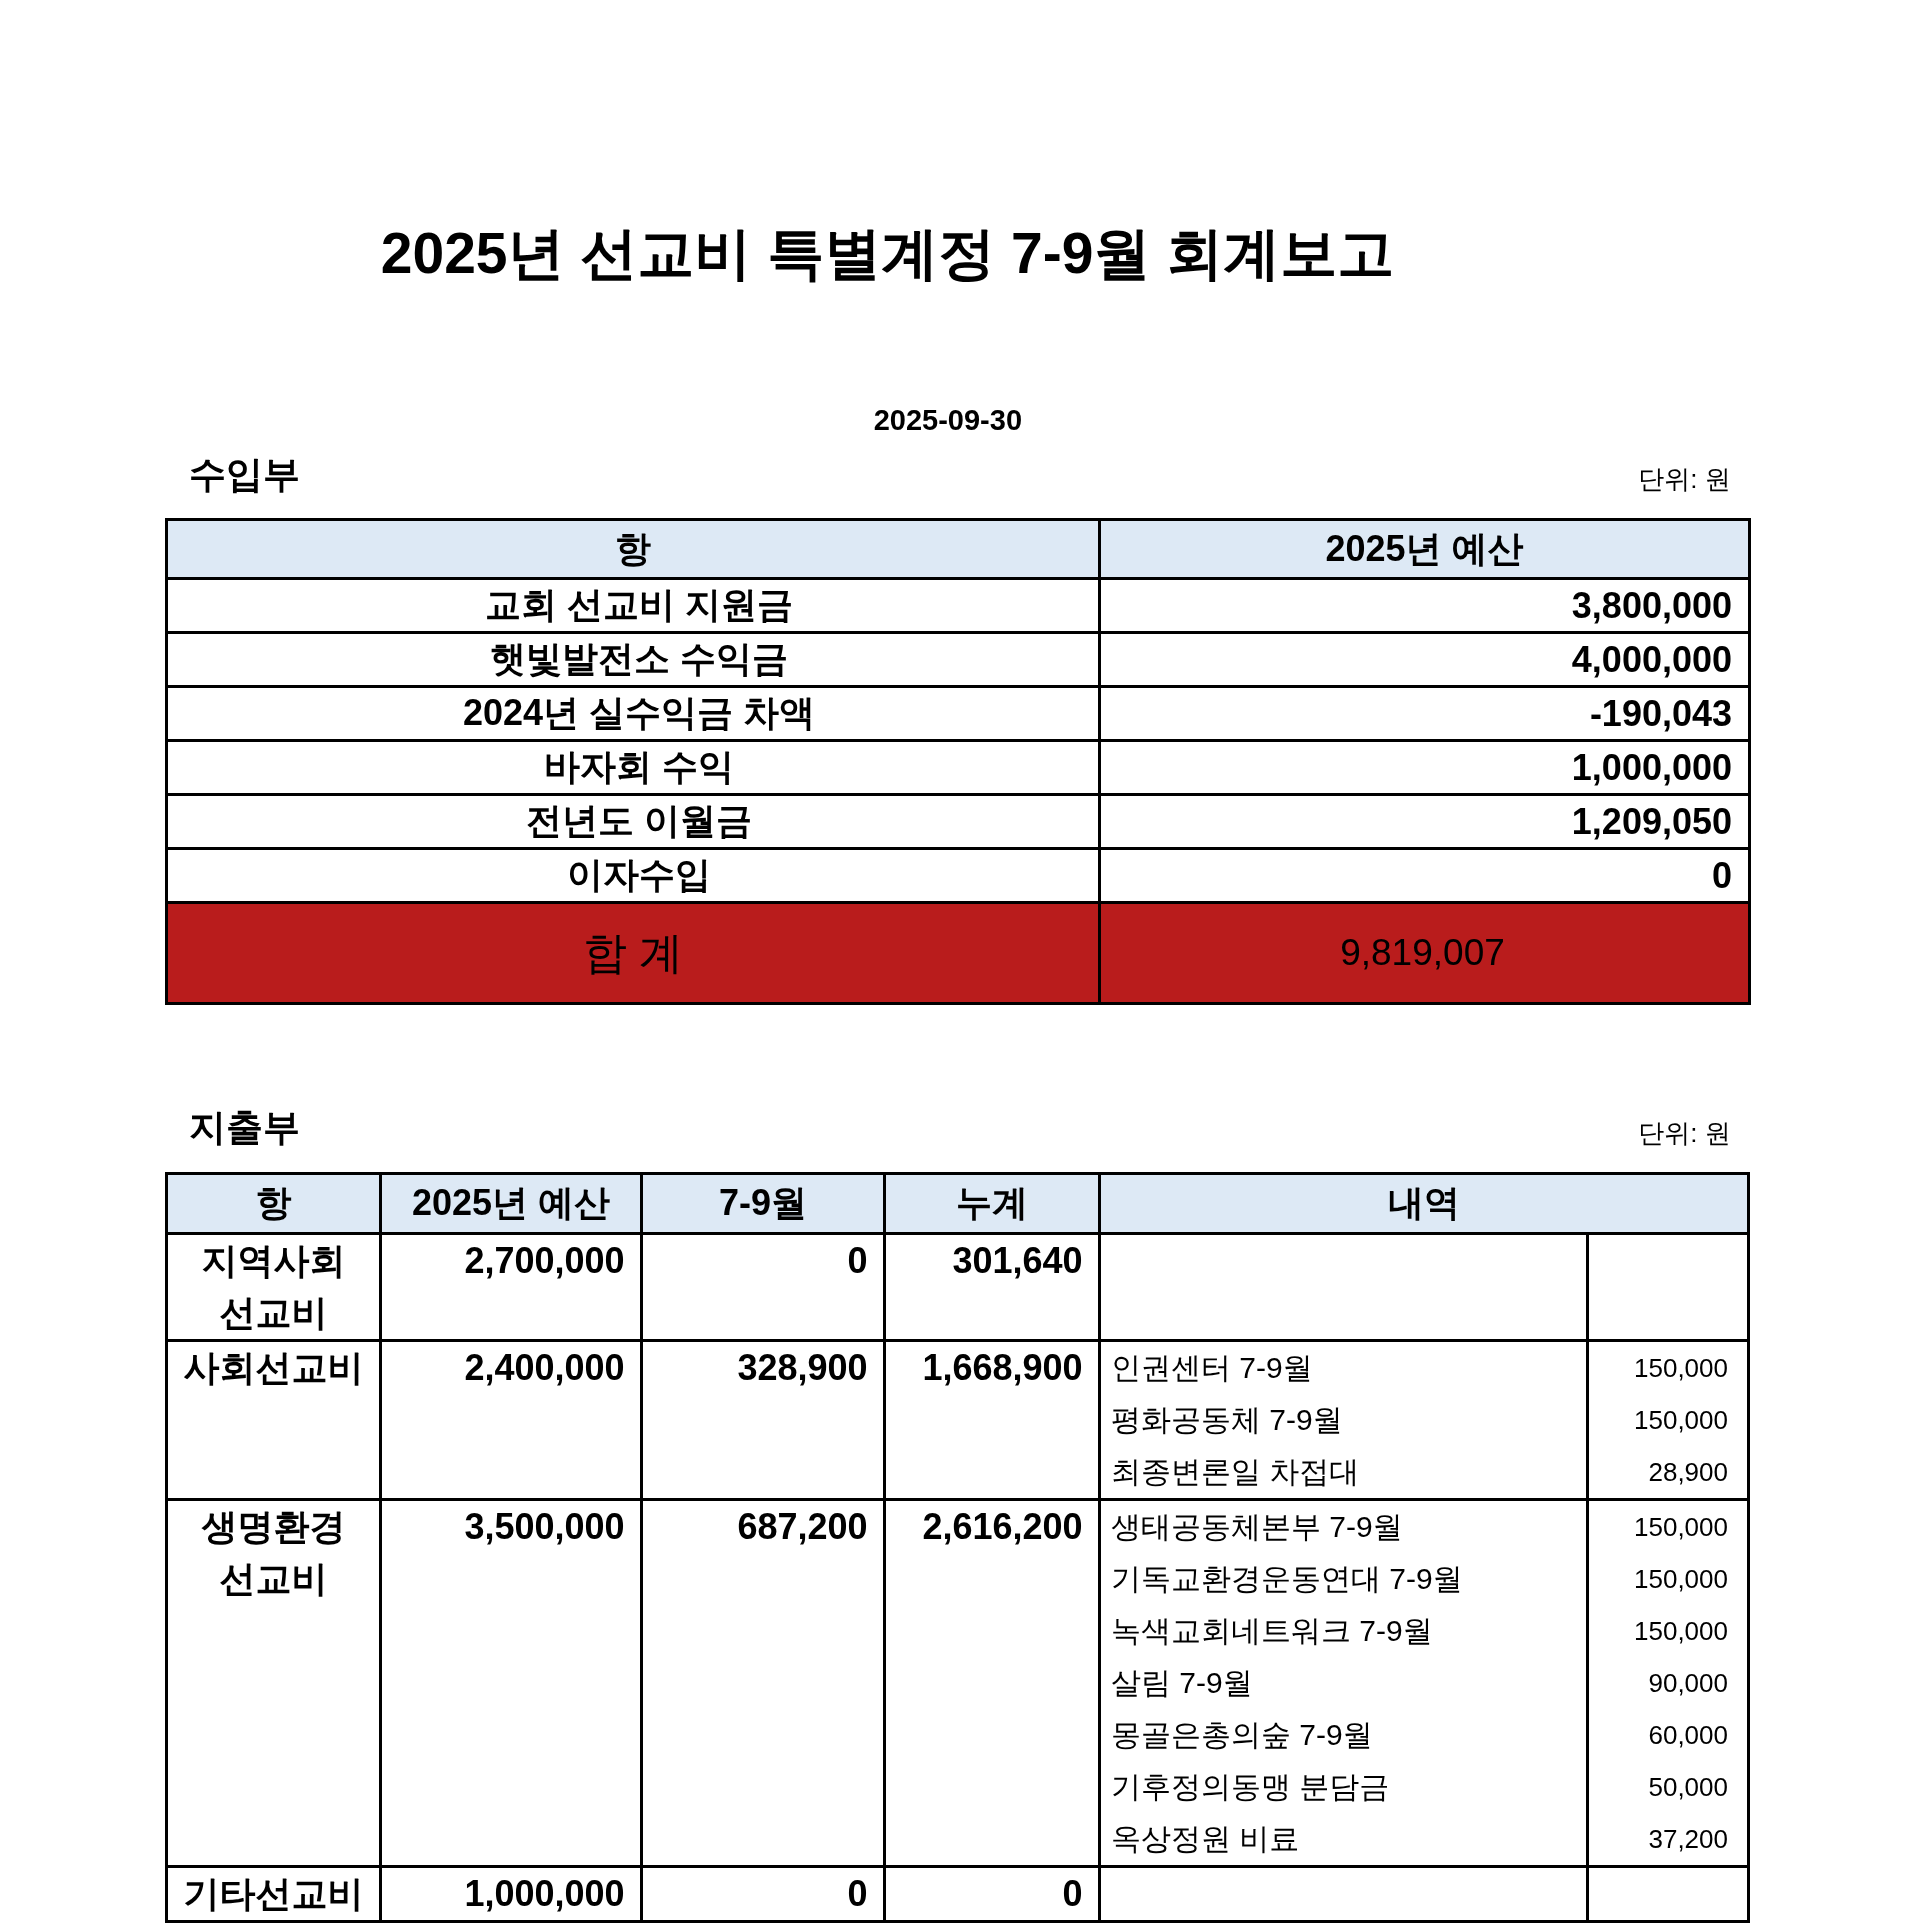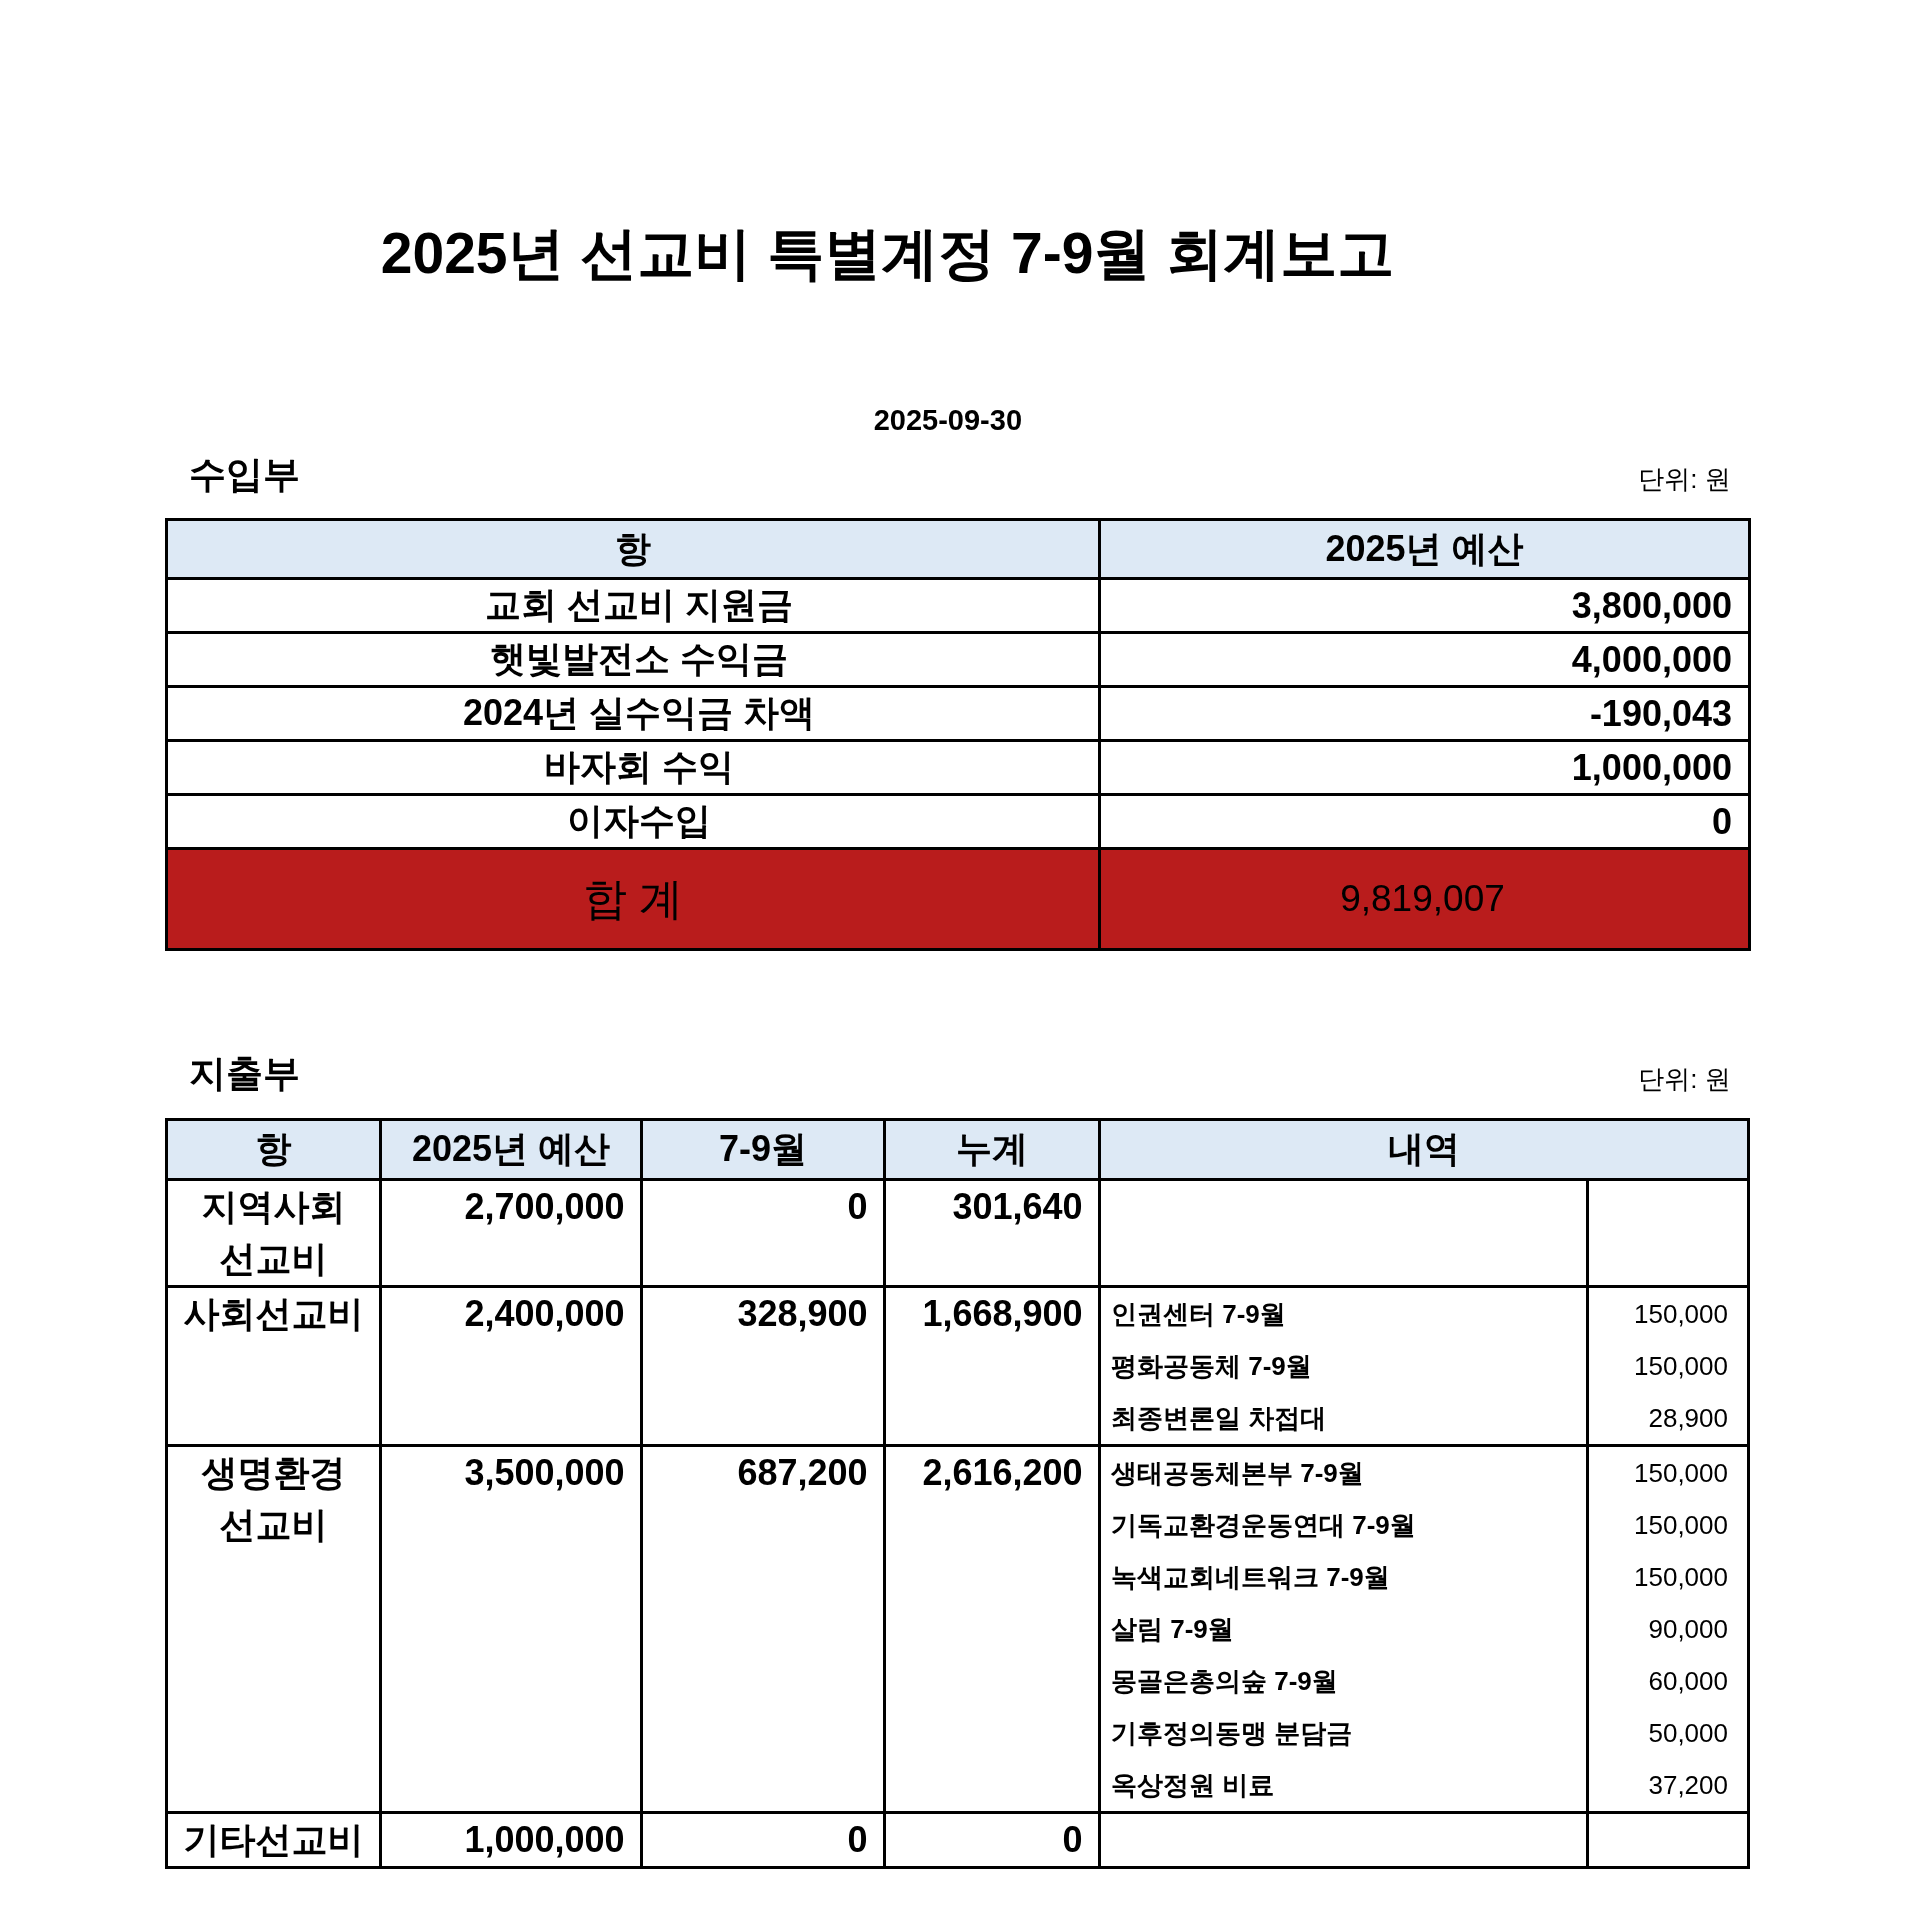--- a/index.html
+++ b/index.html
@@ -41,21 +41,21 @@
   .inc-r .lbl{text-align:center;padding-left:12px;}
   .inc-r .num{text-align:right;padding-right:16px;}
   .inc-t td{height:98px;background:#b91c1c;vertical-align:middle;font-weight:400;}
   .inc-t .lbl{text-align:center;font-size:44px;}
   .inc-t .num{text-align:center;padding-right:4px;font-size:37px;}
   
   .exp-h th{height:57px;background:#dde9f5;font-size:36px;font-weight:700;text-align:center;vertical-align:middle;}
   .exp-r td{vertical-align:top;line-height:52px;}
   .exp-r .lbl{text-align:center;font-size:36px;font-weight:700;white-space:pre-line;}
   .exp-r .num{text-align:right;padding-right:15.4px;font-size:36px;font-weight:700;}
-  .exp-r .dname{text-align:left;padding-left:10px;font-size:26px;font-weight:700;}
+  .exp-r .dname{text-align:left;padding-left:10px;font-size:30px;font-weight:400;}
   .exp-r .damt{text-align:right;padding-right:19px;font-size:26px;font-weight:400;}
 </style>
 </head>
 <body>
 
 <div class="page">
   <div class="content">
 
     <div class="title">2025년 선교비 특별계정 7-9월 회계보고</div>
 
@@ -84,20 +84,24 @@
         <td class="lbl">햇빛발전소 수익금</td>
         <td class="num">4,000,000</td>
       </tr>
       <tr class="inc-r">
         <td class="lbl">2024년 실수익금 차액</td>
         <td class="num">-190,043</td>
       </tr>
       <tr class="inc-r">
         <td class="lbl">바자회 수익</td>
         <td class="num">1,000,000</td>
+      </tr>
+      <tr class="inc-r">
+        <td class="lbl">전년도 이월금</td>
+        <td class="num">1,209,050</td>
       </tr>
       <tr class="inc-r">
         <td class="lbl">이자수입</td>
         <td class="num">0</td>
       </tr>
       <tr class="inc-t">
         <td class="lbl">합 계</td>
         <td class="num">9,819,007</td>
       </tr>
     </tbody>

